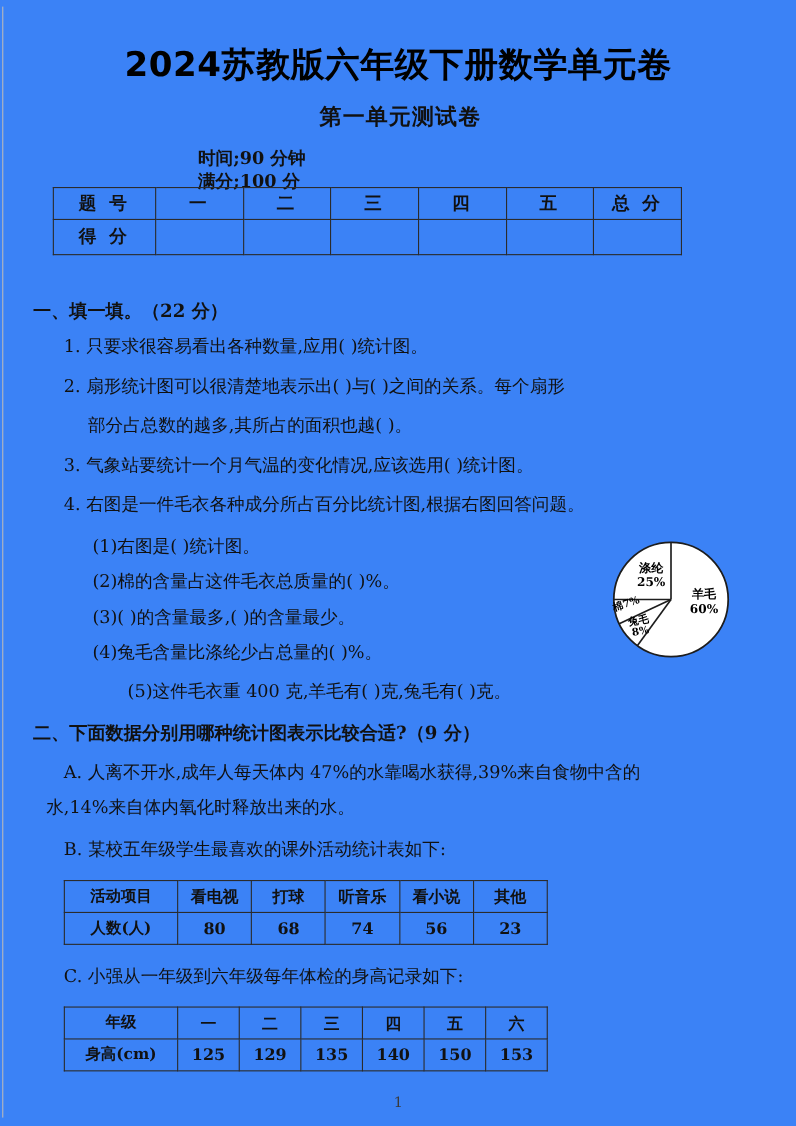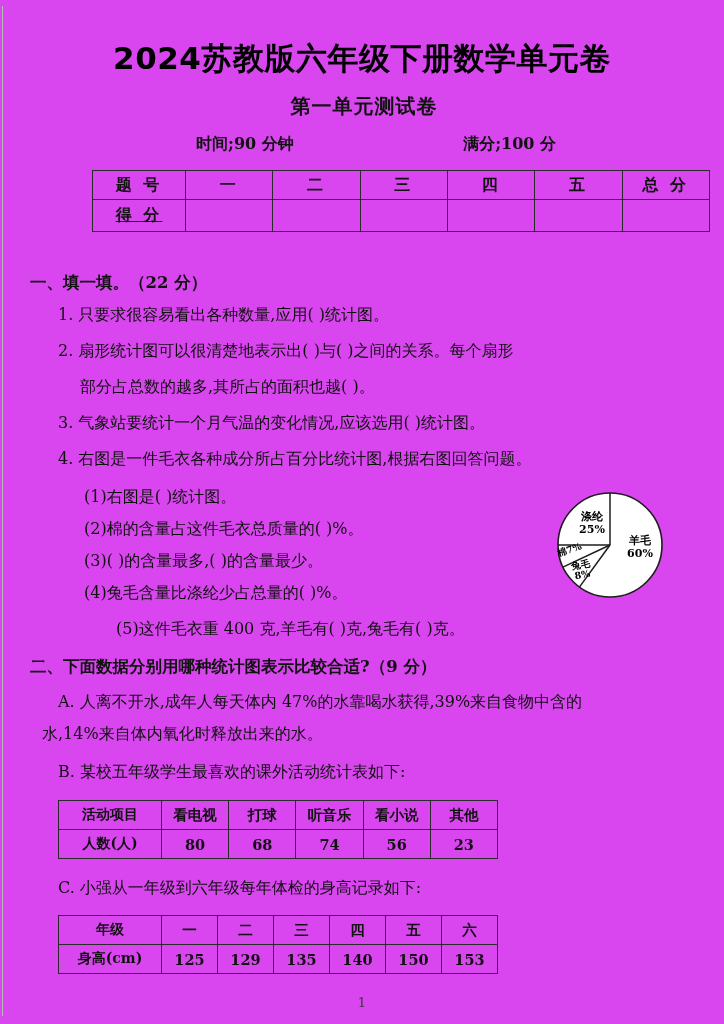--- a/index.html
+++ b/index.html
@@ -13,21 +13,21 @@
     position: relative;
     font-family: "DejaVu Serif", "Liberation Serif", serif;
     color: #111111;
     overflow: hidden;
   }
   .page {
     position: absolute;
     left: 0; top: 0;
     width: 724px;
     height: 1024px;
-    background: #d946ef;
+    background: #3b82f6;
   }
   
   .scan-edge {
     position: absolute;
     left: 2px; top: 6px;
     width: 1px; height: 1010px;
     background: #b9b9b9;
   }
 
   .doc-title {
@@ -45,50 +45,50 @@
     position: absolute;
     left: 2px; top: 93px;
     width: 724px;
     text-align: center;
     font-size: 20px;
     font-weight: bold;
     letter-spacing: 1px;
   }
   .meta-row {
     position: absolute;
-    left: 196px; top: 134px;
+    left: 180px; top: 134px;
     width: 360px;
     display: flex;
     justify-content: space-between;
     font-size: 16px;
     font-weight: bold;
+    flex-direction: column;
   }
   .meta-row span { white-space: nowrap; }
 
   
   table.score-table {
     position: absolute;
     left: 48px; top: 170px;
-    width: 618px;
+    width: 572px;
     border-collapse: collapse;
     table-layout: fixed;
-    margin-left: 44px;
   }
   table.score-table td {
     border: 1px solid #2b2b2b;
     height: 28px;
     text-align: center;
     vertical-align: middle;
     font-size: 16px;
     font-weight: bold;
     letter-spacing: 3px;
     padding: 0;
   }
   table.score-table td.lbl { width: 92px; }
-  table.score-table tr.blank td { height: 31px; text-decoration: underline; }
+  table.score-table tr.blank td { height: 31px; }
 
   
   .sec-head {
     position: absolute;
     font-weight: bold;
     font-size: 16.5px;
     white-space: nowrap;
     letter-spacing: 0px;
   }
   .q-line {

